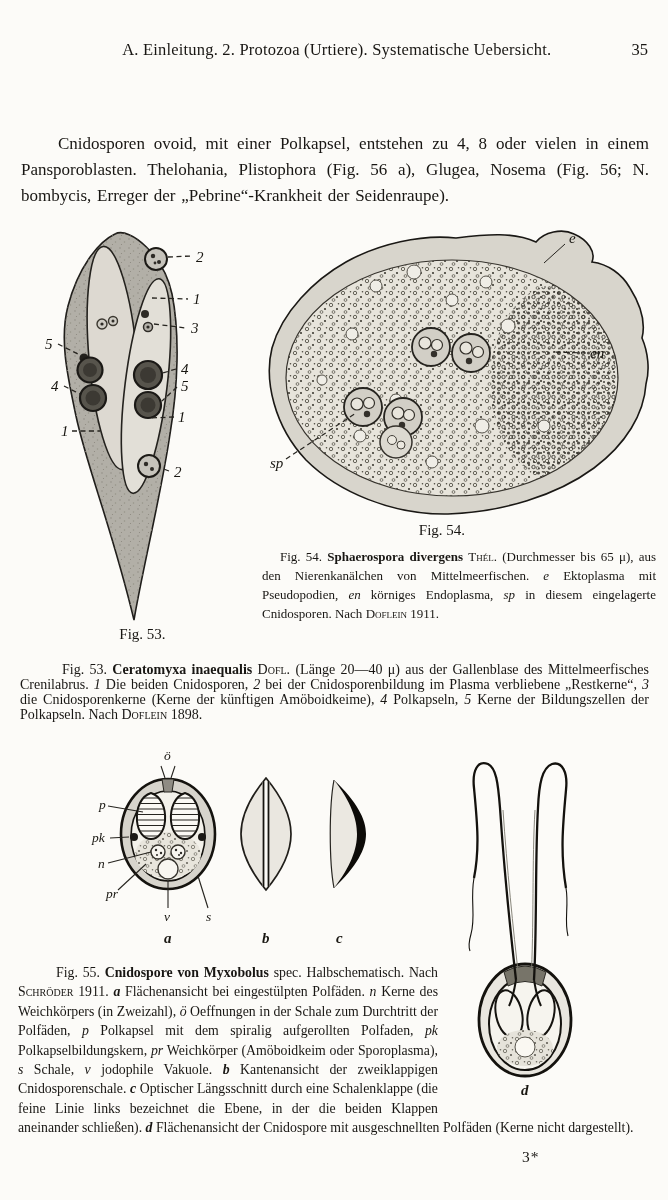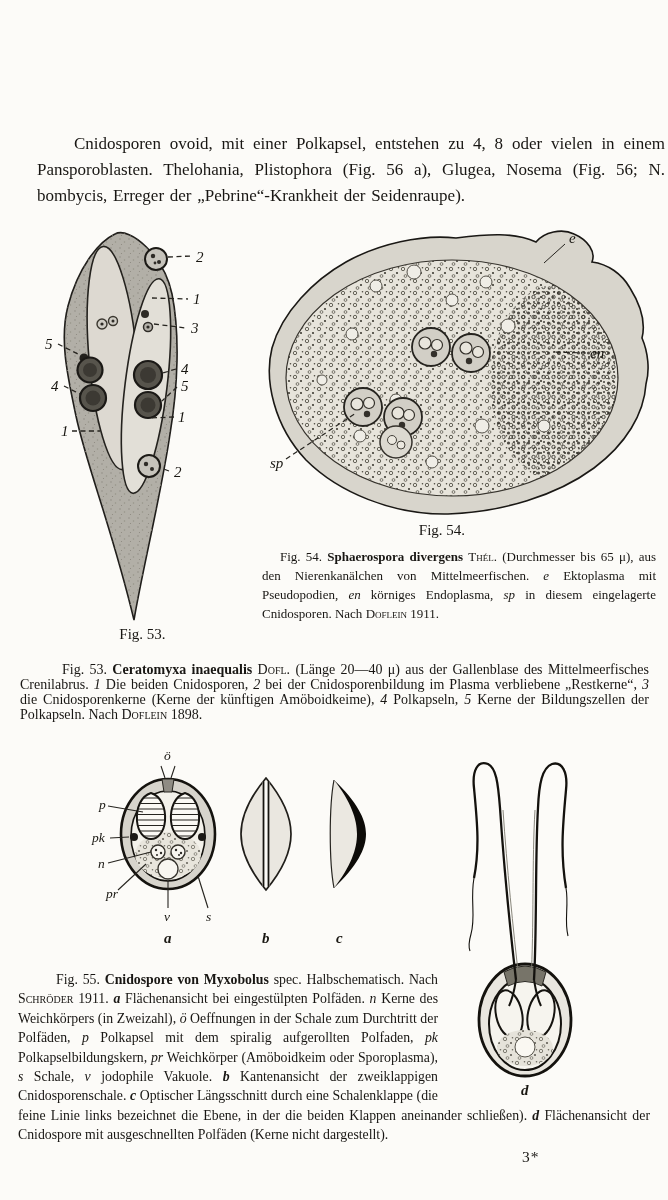--- a/index.html
+++ b/index.html
@@ -3,50 +3,54 @@
 <meta charset="utf-8">
 <style>
   html,body{margin:0;padding:0;background:#ffffff;}
   .page{position:relative;width:668px;height:1200px;background:#fcfbf8;color:#181613;
         font-family:"Liberation Serif","DejaVu Serif",serif;overflow:hidden;}
   .header{position:absolute;top:40px;left:56px;right:20px;display:flex;align-items:baseline;}
   .header-title{flex:1;text-align:center;font-size:16.5px;letter-spacing:.2px;}
   .page-num{font-size:16.5px;margin-left:14px;}
   .heading{position:absolute;top:97px;left:0;width:100%;text-align:center;font-size:16.5px;}
   .heading .spaced{letter-spacing:4.5px;}
-  .intro{position:absolute;top:131px;left:37px;width:628px;margin:0;font-size:17px;line-height:26px;
+  .intro{position:absolute;top:131px;left:21px;width:628px;margin:0;font-size:17px;line-height:26px;
          text-align:justify;text-indent:37px;word-spacing:1.5px;}
   .fig53-svg{position:absolute;left:28px;top:228px;}
   .fig53-label{position:absolute;left:30px;top:626px;width:225px;text-align:center;font-size:15px;}
   .fig54-svg{position:absolute;left:256px;top:230px;}
   .fig54-label{position:absolute;left:258px;top:522px;width:368px;text-align:center;font-size:15px;}
   .cap{margin:0;}
   .cap54{position:absolute;left:262px;top:547px;width:394px;font-size:13px;line-height:19px;
          text-align:justify;text-indent:18px;}
   .cap53{position:absolute;left:20px;top:662px;width:629px;font-size:14px;line-height:15px;
          text-align:justify;text-indent:42px;}
   .fig55{position:absolute;left:18px;top:748px;width:632px;}
   .figd{float:right;width:212px;height:352px;text-align:center;}
   .abc{display:block;margin-left:40px;}
-  .cap55{margin-top:22px;font-size:13.8px;line-height:19.4px;text-align:justify;text-indent:38px;}
+  .cap55{margin-top:15px;font-size:13.8px;line-height:19.4px;text-align:justify;text-indent:38px;}
   .sig{position:absolute;left:522px;top:1148px;font-size:15.5px;letter-spacing:1px;}
   .b{font-weight:700;}
   .i{font-style:italic;}
   .bi{font-weight:700;font-style:italic;}
   .sc{font-variant:small-caps;}
   svg text{font-family:"Liberation Serif","DejaVu Serif",serif;fill:#191712;}
   .co{font-size:15px;font-style:italic;}
   .co-sm{font-size:13.5px;font-style:italic;}
   .view-label{font-size:15px;font-weight:700;font-style:italic;}
 </style>
 </head>
 <body>
 
 <div class="page">
 
+  <div class="header">
+    <div class="header-title">A. Einleitung. 2. Protozoa (Urtiere). Systematische Uebersicht.</div>
+    <div class="page-num">35</div>
+  </div>
 
 
   <p class="intro">Cnidosporen ovoid, mit einer Polkapsel, entstehen zu 4, 8 oder vielen in einem Pansporoblasten.  Thelohania, Plistophora (Fig. 56 a), Glugea, Nosema (Fig. 56;  N. bombycis, Erreger der „Pebrine“-Krankheit der Seidenraupe).</p>
 
   <svg class="fig53-svg" width="225" height="400" viewBox="0 0 225 400">
     <defs>
       <pattern id="grain53" width="9" height="9" patternUnits="userSpaceOnUse">
         <circle cx="2" cy="2" r="0.7" fill="#8b887f"></circle>
         <circle cx="6.5" cy="5" r="0.8" fill="#979489"></circle>
         <circle cx="3.5" cy="7.5" r="0.6" fill="#8b887f"></circle>

